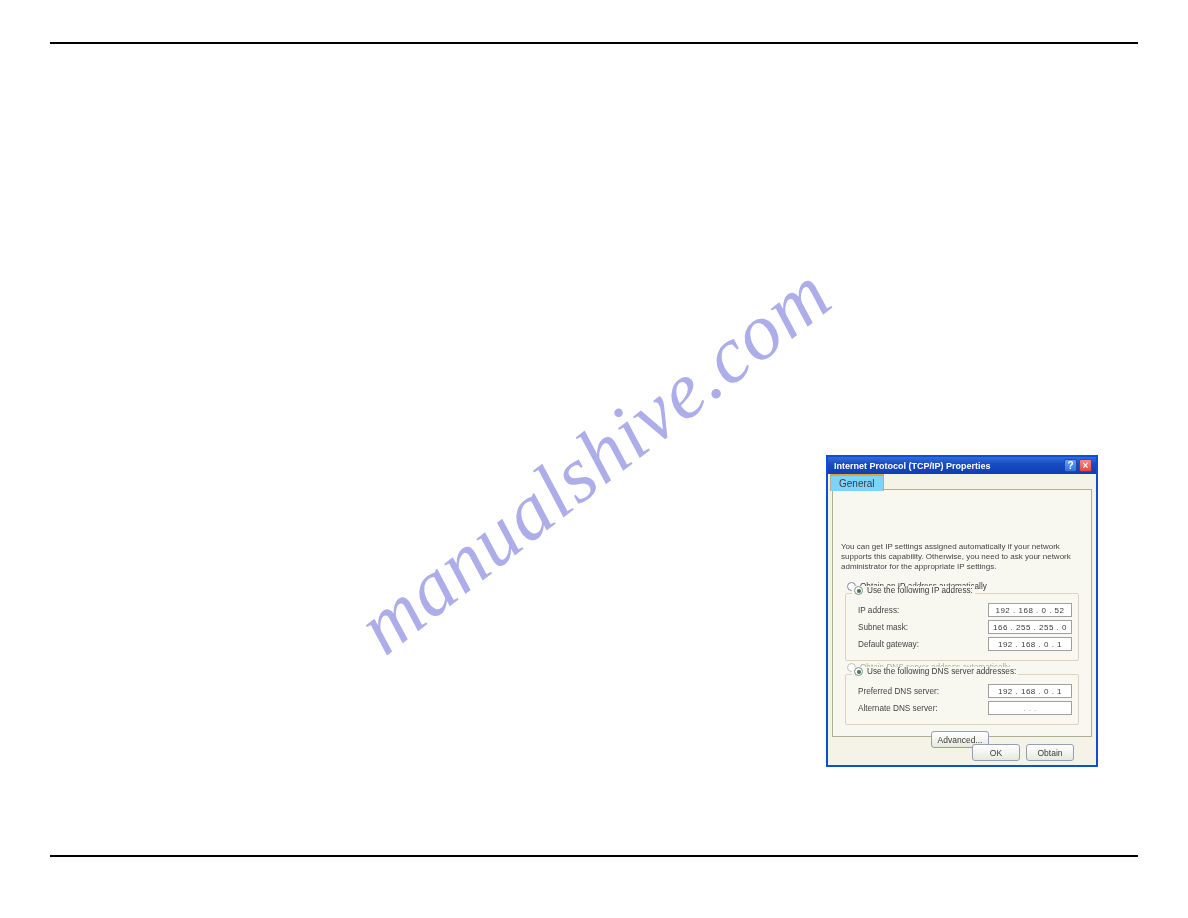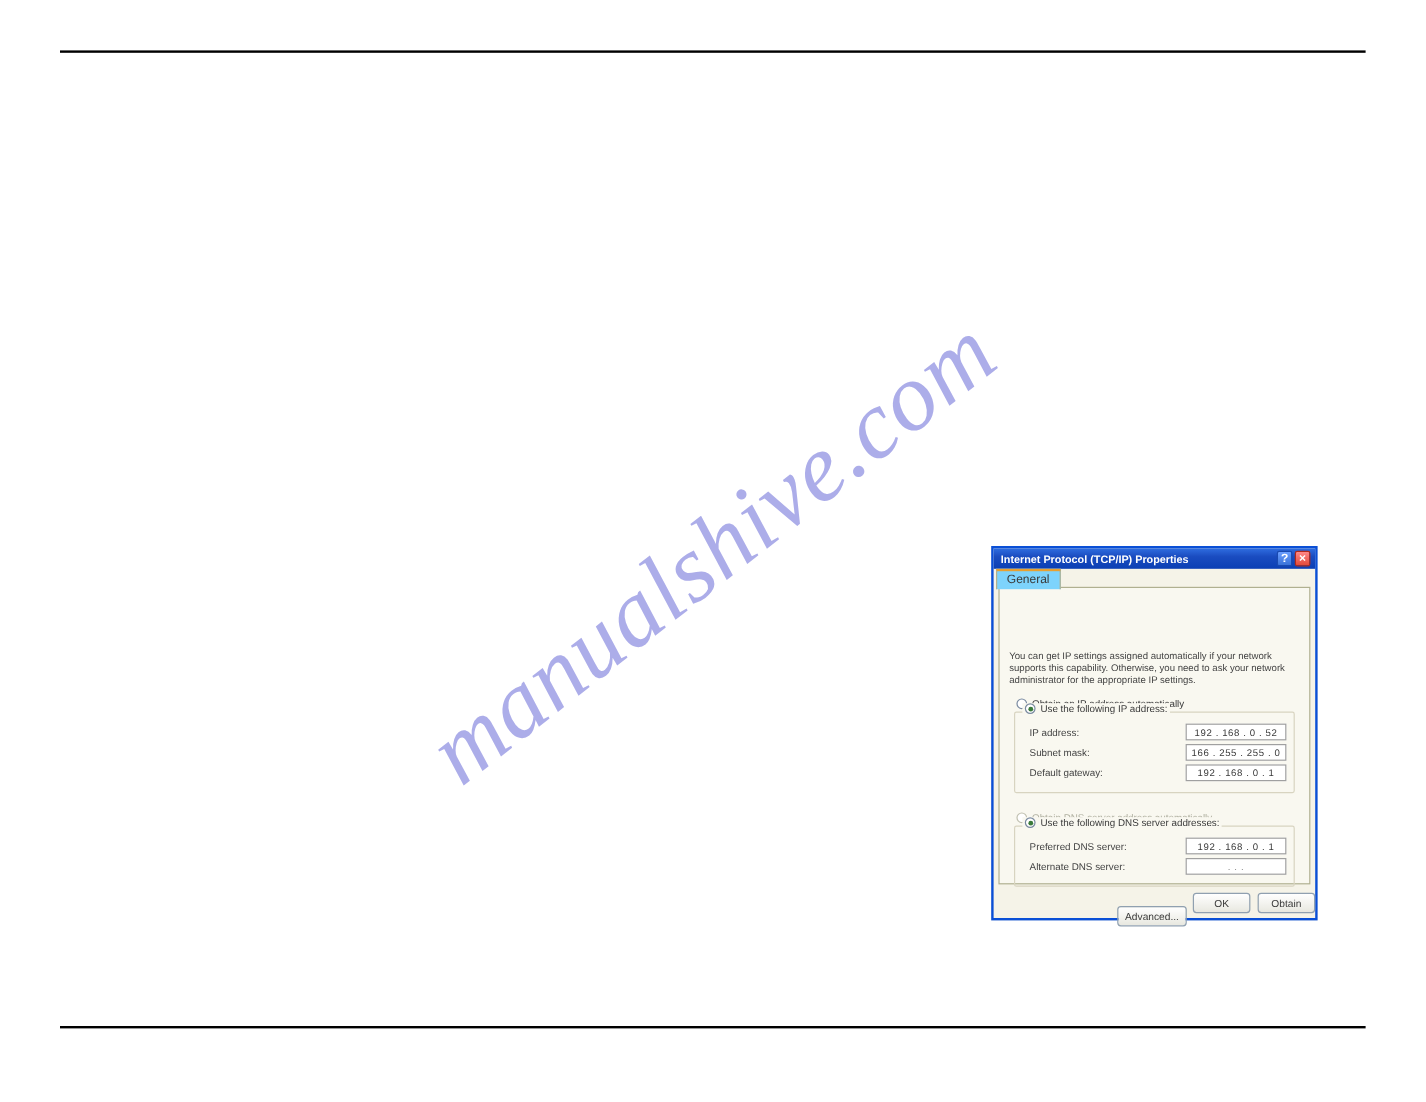--- a/index.html
+++ b/index.html
@@ -81,21 +81,21 @@
   border: 1px solid #7a8aa0; background: #fff;
   display: inline-flex; align-items: center; justify-content: center;
 }
 .radio.disabled { border-color: #c0c0b0; }
 .radio.selected::after { content:''; width:4px; height:4px; border-radius:50%; background:#3a7a3a; }
 .disabled-text { color: #b0b0a0; }
 
 .groupbox {
   border: 1px solid #d8d4c0;
   border-radius: 2px;
-  margin: 2px 4px 16px 4px;
+  margin: 2px 4px 2px 4px;
   padding: 6px 6px 6px 6px;
   position: relative;
 }
 .grouplabel {
   position: absolute; top: -8px; left: 6px;
   padding: 0 2px; background: #f9f8f0;
 }
 
 .field-row { display: flex; align-items: center; justify-content: space-between; margin: 3px 0 3px 6px; text-align: center; }
 .field-label { font-size: 8.2px; color: #444; }
@@ -114,21 +114,21 @@
   min-width: 56px; height: 17px;
   border: 1px solid #90a0b0;
   border-radius: 3px;
   background: linear-gradient(to bottom,#fff,#e8e8e0);
   font-size: 8.5px;
   display:flex; align-items:center; justify-content:center;
   padding: 0 6px;
 }
 
 .footer {
-  position:absolute; bottom:4px; right:0;
+  position:absolute; bottom:4px; right:22px;
   display:flex; gap:6px;
 }
 </style>
 </head>
 <body>
 
 <div class="hr-top"></div>
 <div class="hr-bottom"></div>
 
 <div class="watermark">manualshive.com</div>

